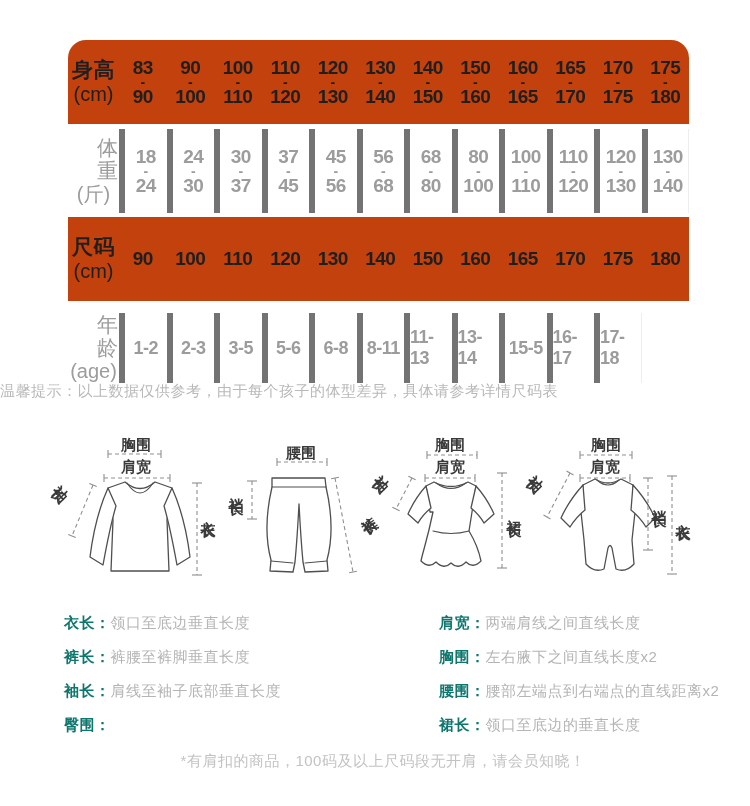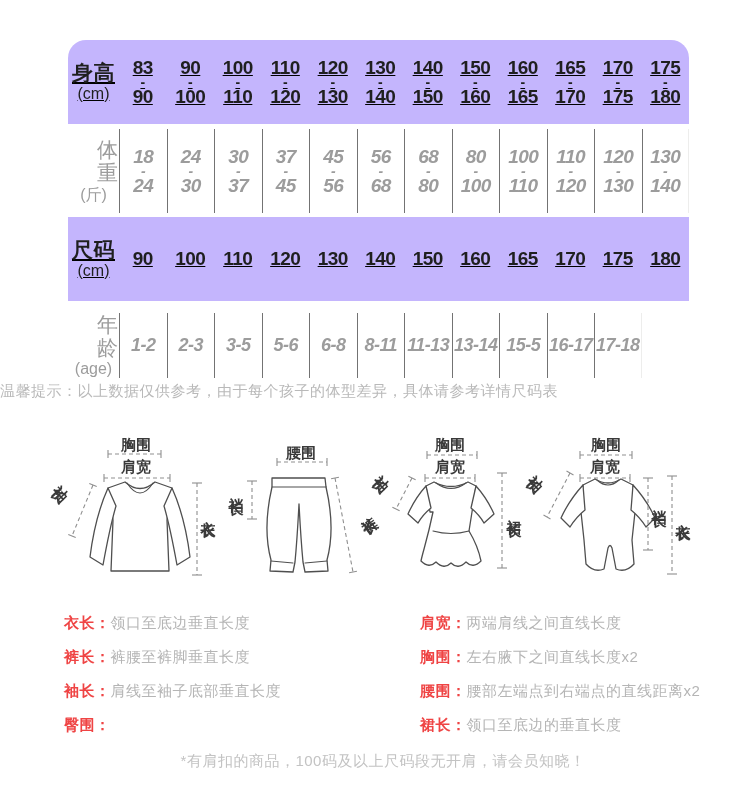--- a/index.html
+++ b/index.html
@@ -5,32 +5,32 @@
   html,body { margin:0; padding:0; }
   body {
     width:750px; height:806px; position:relative; overflow:hidden;
     background:#ffffff;
     font-family:"Liberation Sans", sans-serif;
     -webkit-font-smoothing:antialiased;
   }
   
   .size-table { position:absolute; left:68px; top:40px; width:621px; }
   .trow { display:grid; grid-template-columns:51px repeat(12,1fr); }
-  .trow.gray { background:#c4b5fd;text-decoration:underline; }
+  .trow.gray { background:#c2410c; }
   .trow.first { border-radius:18px 18px 0 0; }
   .trow.h84 { height:84px; }
   .trow.h56 { height:58px; }
   .gap5 { margin-bottom:5px; }
   .gap4 { margin-bottom:4px; }
   .gap12 { margin-bottom:12px; }
   .cell { display:flex; flex-direction:column; align-items:center; justify-content:center; min-width:0; }
-  .trow.white .dcell { border-left:1px solid #737373;font-style:italic; }
+  .trow.white .dcell { border-left:6px solid #737373; }
   .trow.white .dcell:last-child { border-right:1px solid #ededec; }
   .rlabel { font-size:21px; font-weight:700; color:#1f1f1f; line-height:1.1; letter-spacing:0.5px; }
-  .runit  { font-size:16px; font-weight:400; color:#1f1f1f; line-height:1.2; }
+  .runit  { font-size:20px; font-weight:400; color:#1f1f1f; line-height:1.2; }
   .trow.white .rlabel { color:#9c9c9c; font-weight:500;margin-left:29px; }
   .trow.white .runit  { color:#9c9c9c; }
   .num  { font-size:19px; font-weight:700; color:#1f1f1f; line-height:20px; letter-spacing:-0.5px; }
   .rsep { font-size:14px; font-weight:700; color:#1f1f1f; line-height:9px; }
   .trow.white .num, .trow.white .rsep { color:#9c9c9c; }
   .single { font-size:19px; font-weight:700; letter-spacing:-0.5px; }
   .trow.gray .single { color:#1f1f1f; }
   .trow.white .single { color:#9c9c9c; font-size:18px; }
   
   .notice { position:absolute; top:382px; left:0; width:750px; text-align:left;
@@ -49,24 +49,24 @@
   .hcenter { transform:translateX(-50%); }
   .vlabel { writing-mode:vertical-rl; text-orientation:upright; letter-spacing:3px; }
   .tiltcw  { writing-mode:vertical-rl; text-orientation:upright; letter-spacing:2px; transform:rotate(46deg); }
   .tiltccw { writing-mode:vertical-rl; text-orientation:upright; letter-spacing:2px; transform:rotate(-36deg); }
   .dash { stroke:#8f8f8f; stroke-width:1.1; stroke-dasharray:4 3; fill:none; }
   .tick { stroke:#8f8f8f; stroke-width:1.1; }
   .garment { fill:#ffffff; stroke:#4f4f4f; stroke-width:1.3; stroke-linejoin:round; stroke-linecap:round; }
   .seam { fill:none; stroke:#4f4f4f; stroke-width:1.1; stroke-linecap:round; }
   
   .defs-section { position:absolute; top:606px; left:0; width:750px; display:flex; }
-  .defs-col { display:flex; flex-direction:column; }
+  .defs-col { display:flex; flex-direction:column;margin-left:19px; }
   .defs-left  { margin-left:64px; width:356px; }
   .def-item { height:34px; display:flex; align-items:center; font-size:15px; }
-  .def-term { font-weight:700; color:#ef4444; letter-spacing:0.5px; }
+  .def-term { font-weight:700; color:#0f766e; letter-spacing:0.5px; }
   .def-desc { color:#b5b5b5; letter-spacing:0.5px; }
 </style>
 </head>
 <body>
 
 <div class="size-table">
     <div class="trow gray first h84 gap5">
       <div class="cell lcell">
         <span class="rlabel">身高</span>
         <span class="runit">(cm)</span>

